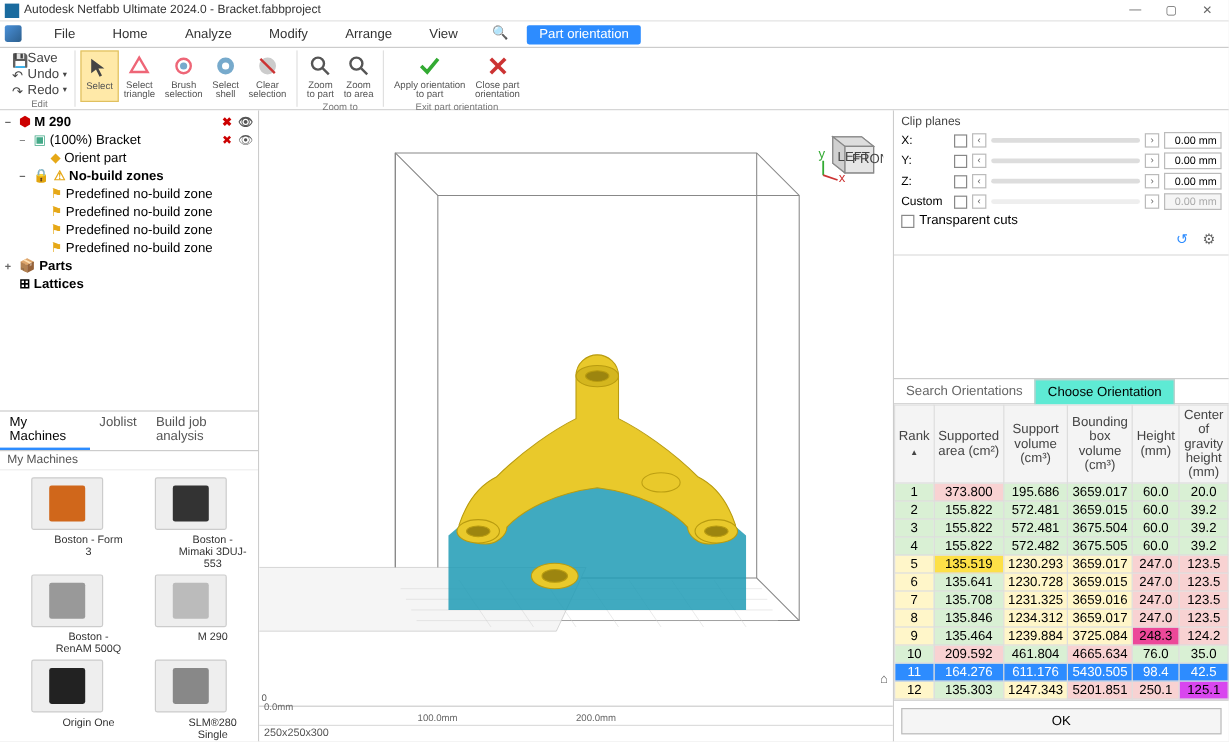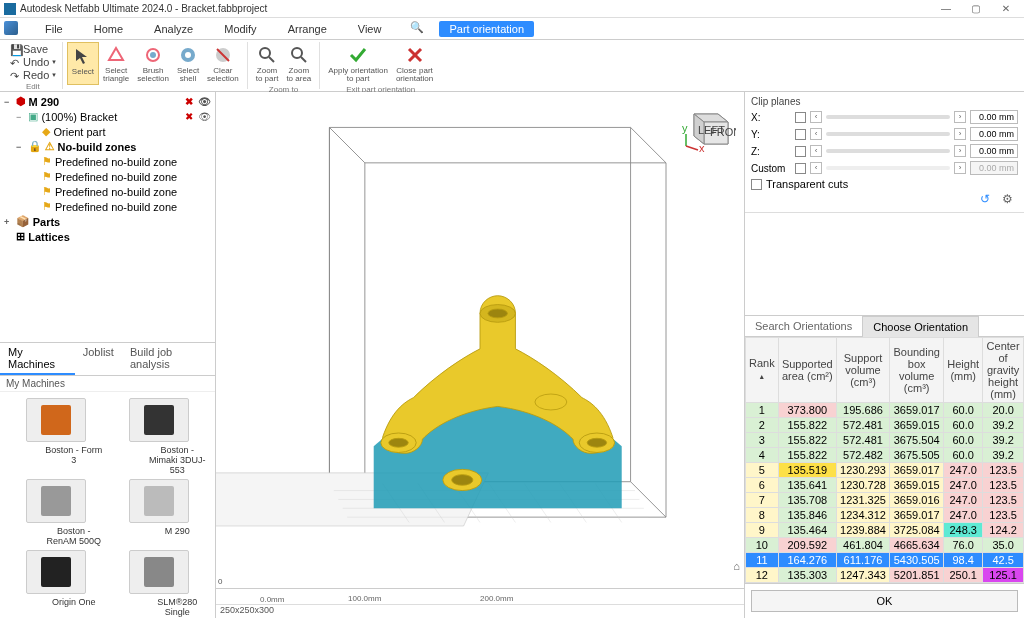--- a/index.html
+++ b/index.html
@@ -64,21 +64,21 @@
 .clip-slider { flex: 1; height: 4px; background: #ddd; border-radius: 2px; position: relative; }
 .clip-slider.dis { opacity: .5; }
 .clip-val { width: 48px; border: 1px solid #bbb; font-size: 9px; text-align: right; padding: 1px 3px; }
 .clip-val.dis { background: #f5f5f5; color: #aaa; }
 .clip-chk { display: flex; align-items: flex-end; gap: 4px; font-size: 10px; margin-top: 2px; }
 .clip-tools { display: flex; justify-content: flex-end; gap: 6px; margin-top: 2px; }
 .clip-tool { width: 16px; height: 16px; color: #2d8cff; font-size: 12px; }
 
 .otabs { display: flex; border-bottom: 1px solid #ccc; border-top: 1px solid #ccc; font-size: 10px; margin-top: auto; }
 .otab { padding: 4px 10px; color: #666; }
-.otab.active { background: #e5e5e5; border-top: 1px solid #ccc; border-left: 1px solid #ccc; border-right: 1px solid #ccc; margin-bottom: -1px; color: #000; }
+.otab.active { background: #5eead4; border-top: 1px solid #ccc; border-left: 1px solid #ccc; border-right: 1px solid #ccc; margin-bottom: -1px; color: #000; }
 .otable { overflow: auto; flex-shrink: 0; }
 table.orient { width: 100%; border-collapse: collapse; font-size: 9px; }
 table.orient th { background: #f4f4f4; border: 1px solid #ddd; padding: 2px 3px; font-weight: 400; color: #444; text-align: center; line-height: 1.1; }
 table.orient td { border: 1px solid #ddd; padding: 1px 3px; text-align: center; }
 table.orient tr.r-g td { background: #d9f0d4; }
 table.orient tr.r-y td { background: #fff6c9; }
 table.orient tr.r-sel td { background: #2d8cff; color: #fff; }
 .sort-ind { font-size: 8px; }
 
 .btnrow { display: flex; gap: 6px; padding: 6px; border-top: 1px solid #ccc; }
@@ -425,21 +425,21 @@
             <text x="19" y="54" font-size="6" fill="#c33">x</text>
         </svg>
       </div>
       
       <div style="position:absolute;right:4px;bottom:16px;font-size:11px;color:#666;">⌂</div>
       
       <div style="position:absolute;left:2px;bottom:2px;font-size:8px;color:#555;">0</div>
     </div>
     <div class="vp-footer">
       <div style="position:relative;flex:1;height:100%;">
-        <div style="position:absolute;left:4px;bottom:0;font-size:8px;color:#666;margin-left:40px;">0.0mm</div>
+        <div style="position:absolute;left:4px;bottom:10px;font-size:8px;color:#666;">0.0mm</div>
         <div style="position:absolute;left:25%;bottom:1px;font-size:8px;color:#666;">100.0mm</div>
         <div style="position:absolute;left:50%;bottom:1px;font-size:8px;color:#666;">200.0mm</div>
       </div>
     </div>
     <div style="height:14px;padding:0 4px;font-size:9px;color:#555;border-top:1px solid #ddd;">250x250x300</div>
   </div>
 
   <div class="rightcol">
     <div class="clip">
       <div class="clip-hdr">Clip planes</div>
@@ -568,21 +568,21 @@
               <td>1234.312</td>
               <td>3659.017</td>
               <td style="background:#f8d2d2">247.0</td>
               <td style="background:#f8d2d2">123.5</td>
             </tr>
             <tr class="r-y">
               <td>9</td>
               <td style="background:#d9f0d4">135.464</td>
               <td>1239.884</td>
               <td>3725.084</td>
-              <td style="background:#5eead4">248.3</td>
+              <td style="background:#ec4899">248.3</td>
               <td style="background:#f8d2d2">124.2</td>
             </tr>
             <tr class="r-g">
               <td>10</td>
               <td style="background:#f8d2d2">209.592</td>
               <td>461.804</td>
               <td style="background:#f8d2d2">4665.634</td>
               <td>76.0</td>
               <td>35.0</td>
             </tr>

